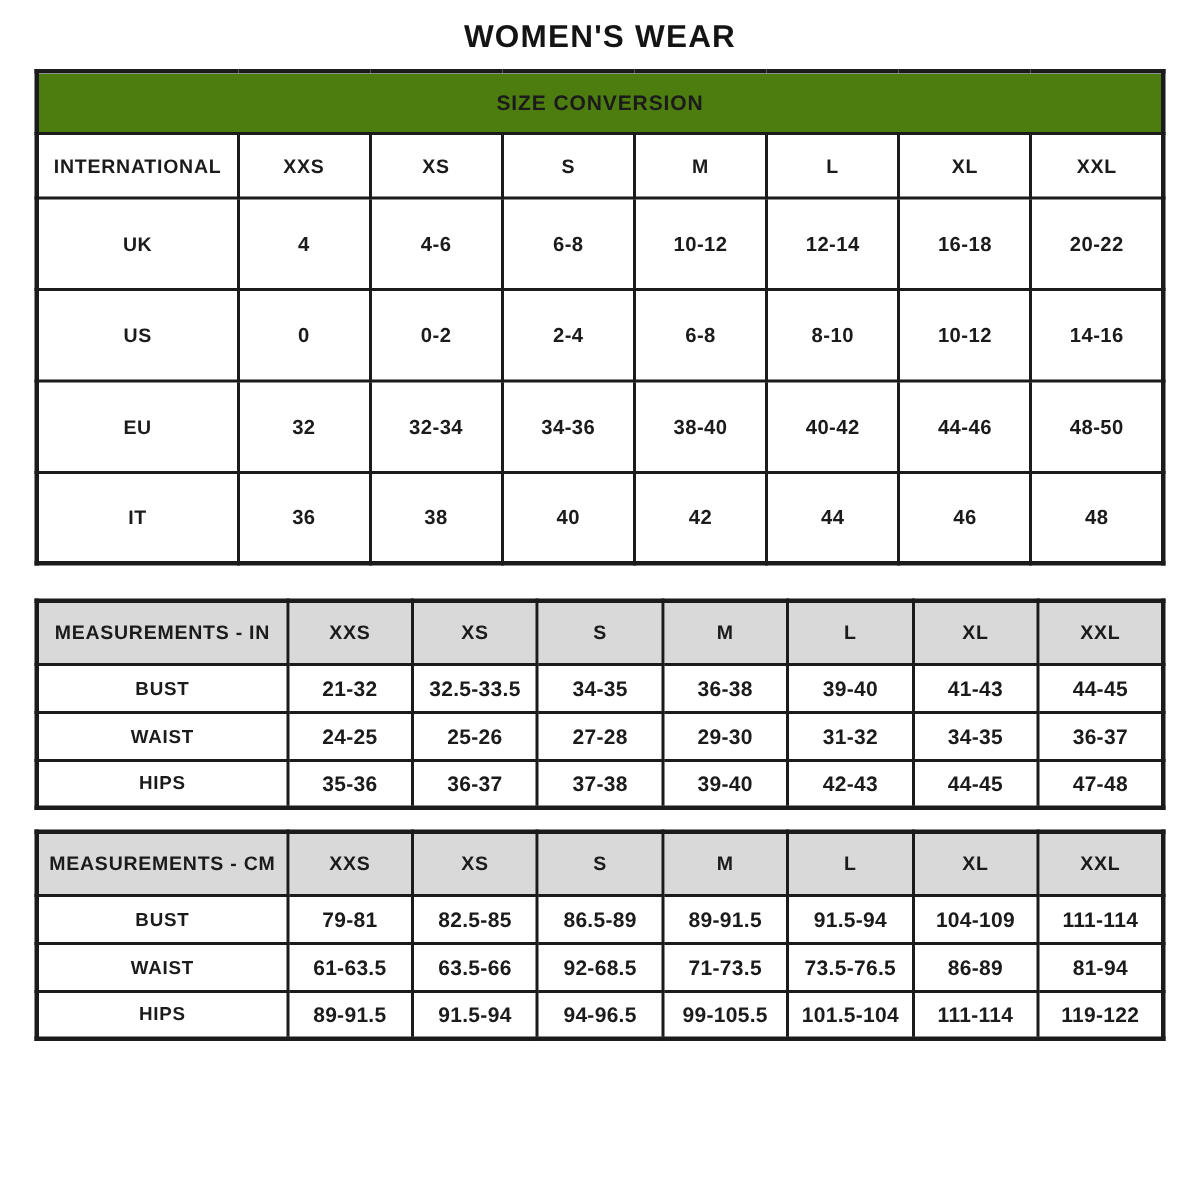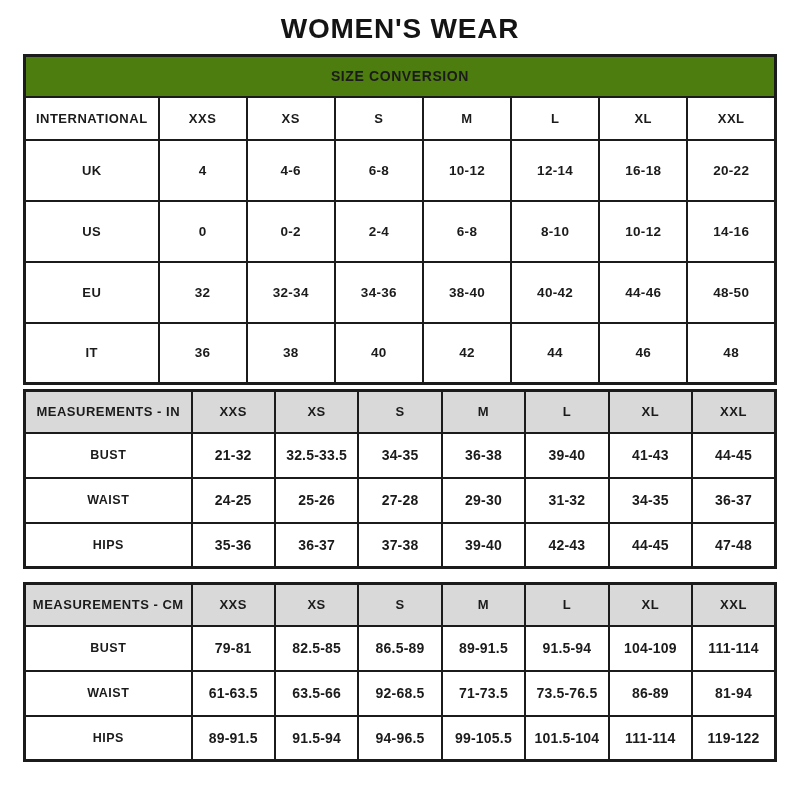--- a/index.html
+++ b/index.html
@@ -9,21 +9,21 @@
     background: #ffffff;
     font-family: "Liberation Sans", sans-serif;
     color: #1b1b1b;
   }
   .page { width: 800px; height: 800px; overflow: hidden; }
 
   .page-title {
     margin: 0;
     padding: 13px 0 9px;
     text-align: center;
-    font-size: 28px;
+    font-size: 21px;
     font-weight: 700;
     letter-spacing: 0.8px;
     color: #141414;
   }
 
   table.chart-table {
     width: 754px;
     margin: 0 auto;
     border-collapse: collapse;
     table-layout: fixed;
@@ -59,30 +59,30 @@
     font-weight: 700;
     letter-spacing: 0.4px;
   }
   #size-table tr.data-row td {
     font-size: 13.5px;
     font-weight: 600;
     letter-spacing: 0.3px;
   }
 
   
-  table.meas-table { margin-top: 4px; }
+  table.meas-table { margin-top: 22px; }
   #cm-table { margin-top: 13px; }
   .meas-table .meas-header th {
     height: 42px;
     background: #d9d9d9;
     font-size: 13px;
     font-weight: 700;
     letter-spacing: 0.5px;
   }
-  .meas-table tr.data-row { height: 45px; }
+  .meas-table tr.data-row { height: 32px; }
   .meas-table tr.data-row th {
     font-size: 12.5px;
     font-weight: 700;
     letter-spacing: 0.5px;
   }
   .meas-table tr.data-row td {
     font-size: 14px;
     font-weight: 600;
     letter-spacing: 0.2px;
   }

